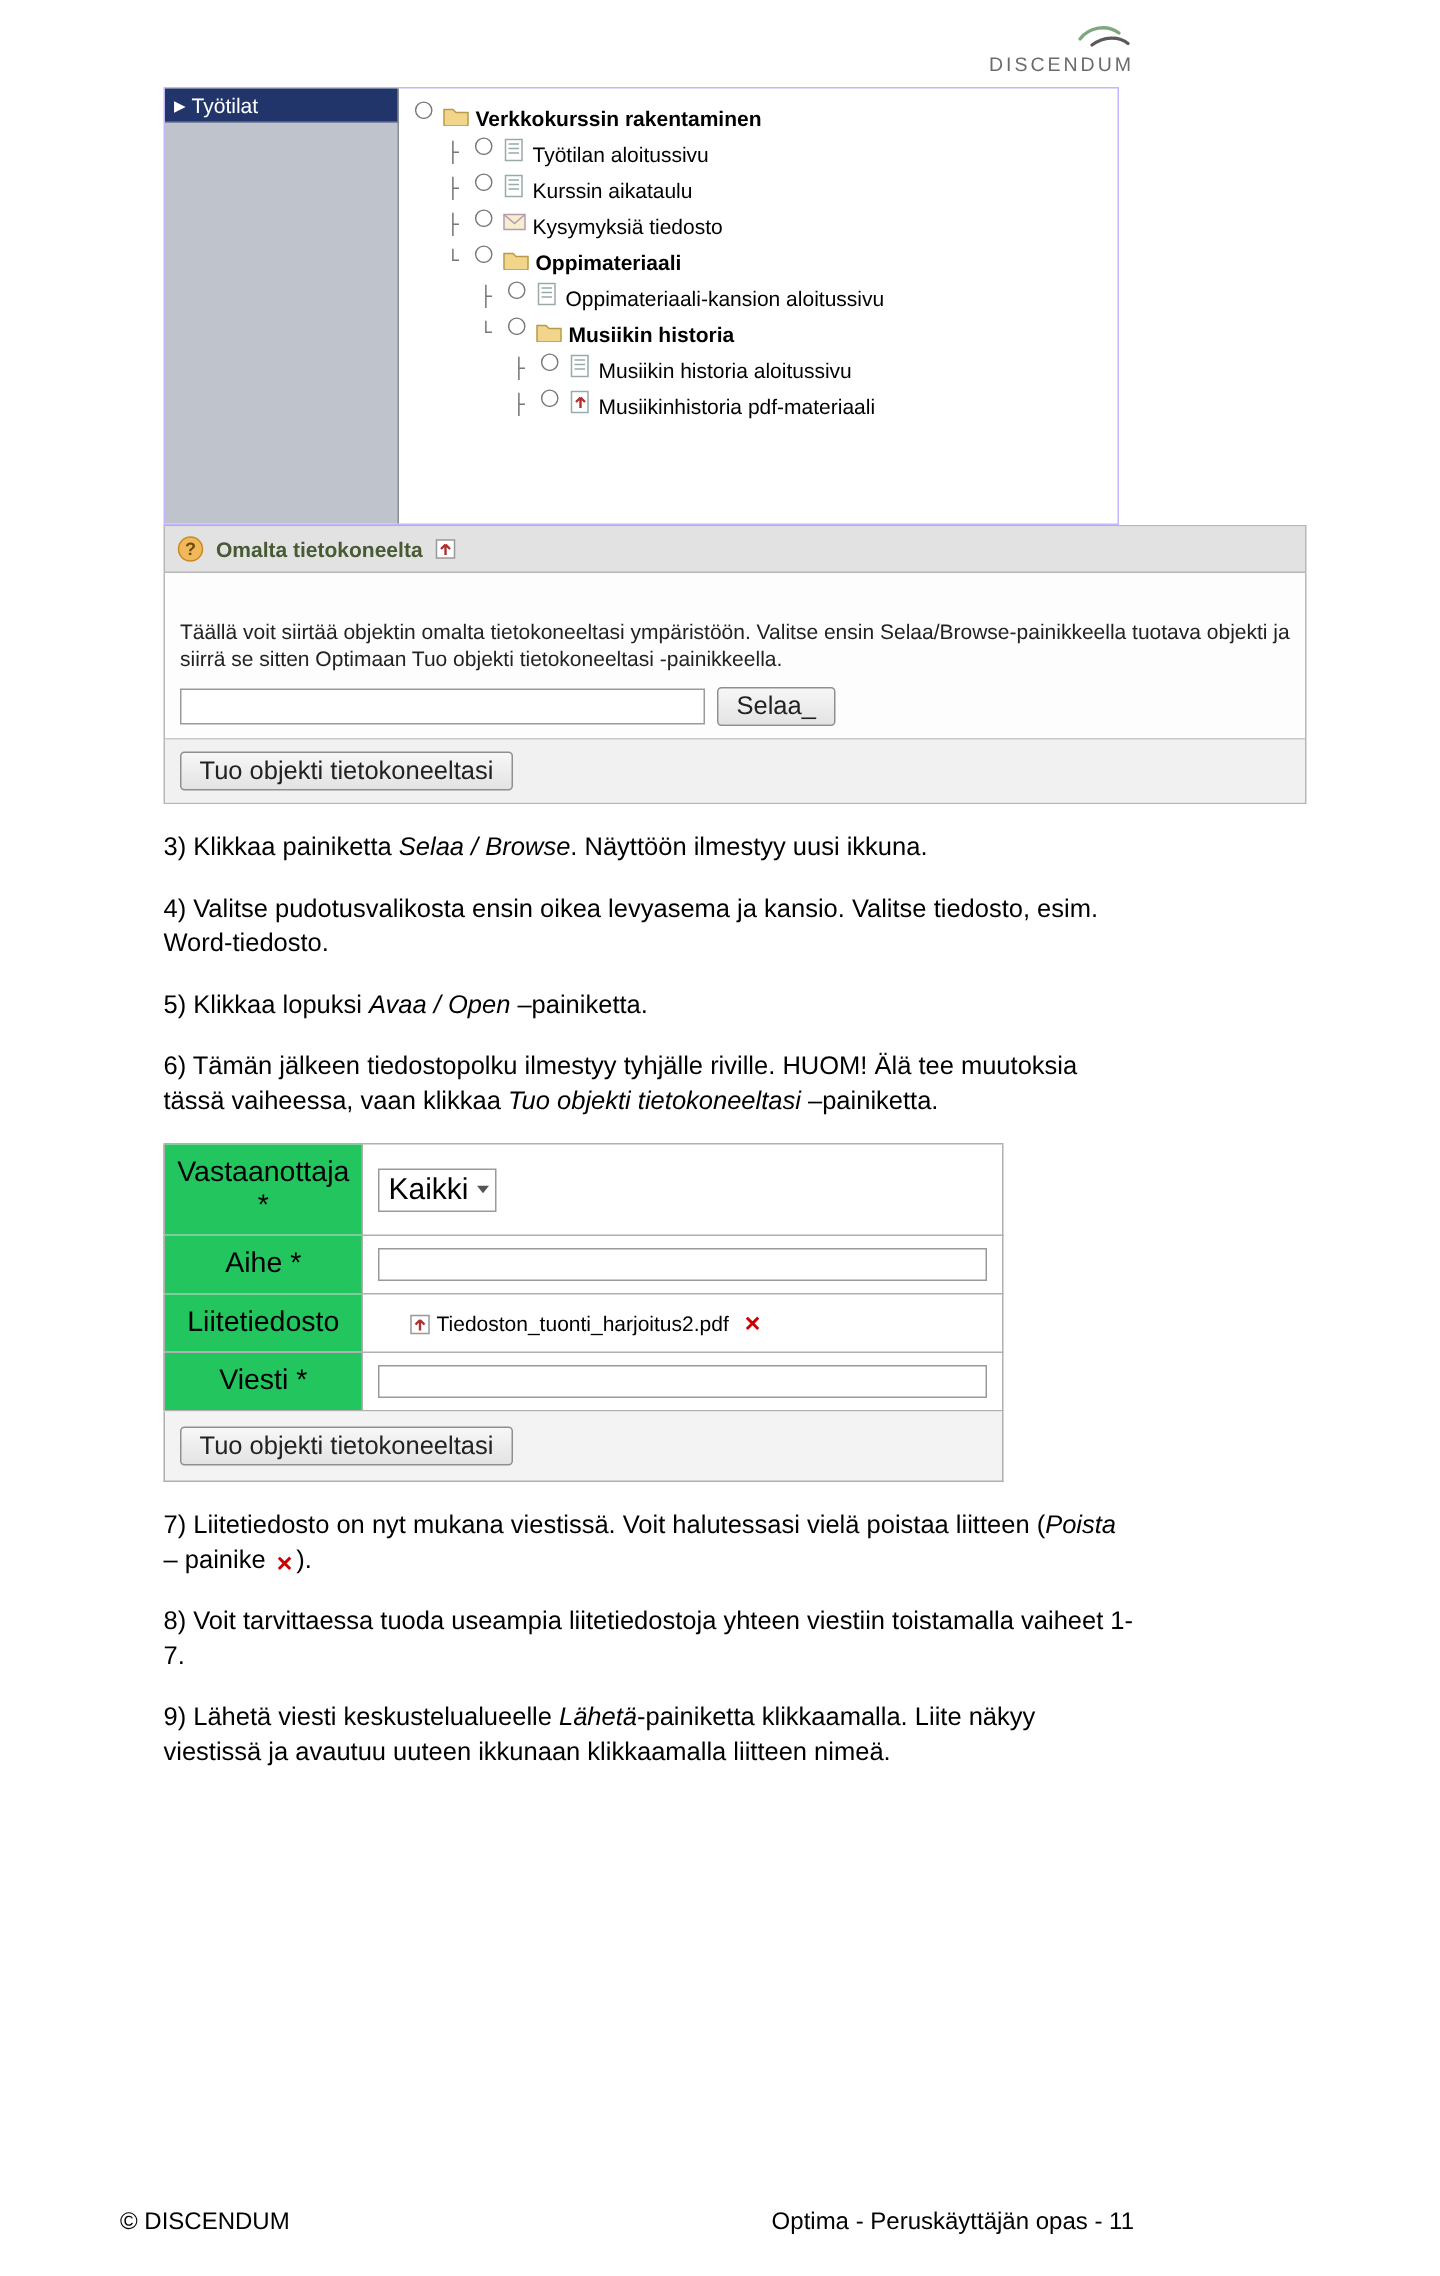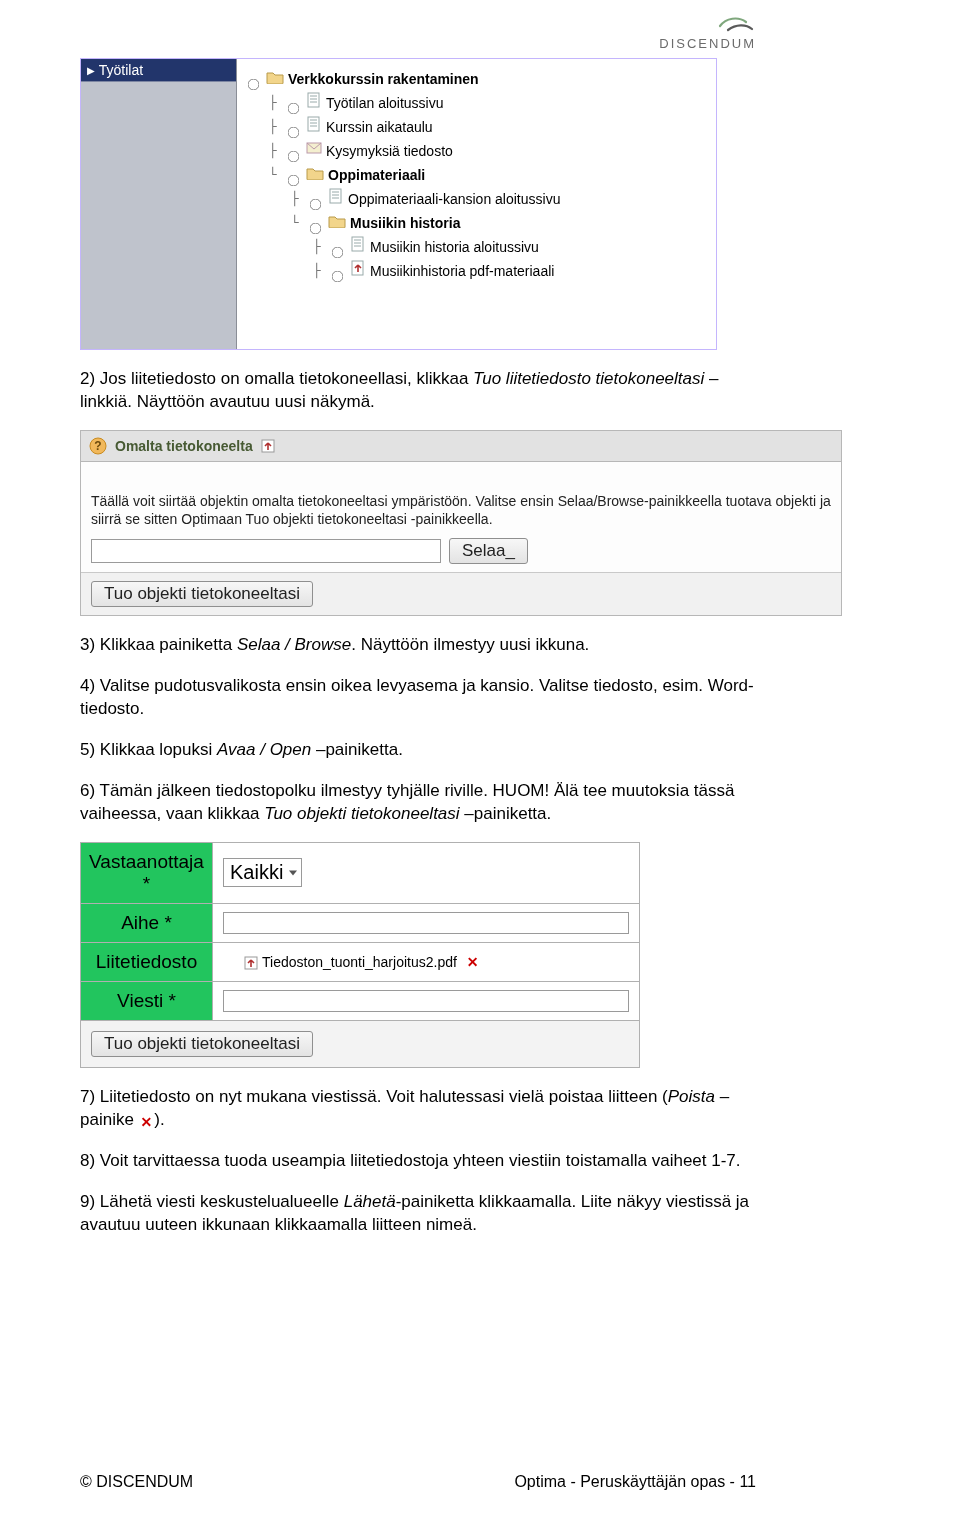--- a/index.html
+++ b/index.html
@@ -6,21 +6,21 @@
     margin: 0;
     padding: 0;
     background: #fff;
     font-family: Arial, Helvetica, sans-serif;
     color: #000;
     width: 960px;
   }
   .page {
     width: 836px;
     min-height: 1517px;
-    padding: 25px 80px 30px 80px;
+    padding: 25px 80px 30px 109px;
     box-sizing: border-box;
     position: relative;
   }
   .header-logo {
     position: absolute;
     top: 12px;
     right: 80px;
     text-align: right;
   }
   .header-logo .logo-mark {
@@ -58,21 +58,21 @@
     font-size: 10px;
     margin-right: 4px;
     vertical-align: 1px;
   }
   .tree-main {
     flex: 1;
     padding: 8px 6px;
   }
   .tree-node {
     display: flex;
-    align-items: flex-end;
+    align-items: flex-start;
     gap: 4px;
     line-height: 24px;
     white-space: nowrap;
   }
   .tree-indent { display: inline-block; }
   .tree-branch {
     color: #777;
     font-family: monospace;
     font-size: 13px;
     display: inline-block;
@@ -356,23 +356,20 @@
           <input type="radio" name="treesel" style="">
           <span><svg class="doc-icon" viewBox="0 0 16 16">
               <rect x="2" y="1" width="11" height="14" fill="#fff" stroke="#9aa"></rect>
               <path d="M8 12 L8 5 M8 5 L5 8 M8 5 L11 8" stroke="#b03030" stroke-width="1.6" fill="none"></path>
             </svg></span>
           <span class="tree-label">Musiikinhistoria pdf-materiaali</span>
         </div>
       </div>
   </div>
 
-  <p class="body-text">
-    <span>2) Jos liitetiedosto on omalla tietokoneellasi, klikkaa </span><em>Tuo liitetiedosto tietokoneeltasi</em><span> – linkkiä. Näyttöön avautuu uusi näkymä.</span>
-  </p>
 
   <div class="upload-panel">
     <div class="upload-title">
       <svg width="18" height="18" viewBox="0 0 18 18">
         <circle cx="9" cy="9" r="8" fill="#f1b85b" stroke="#c98b1f"></circle>
         <text x="9" y="13" text-anchor="middle" font-size="12" font-weight="bold" fill="#6b4a0c">?</text>
       </svg>
       <span>Omalta tietokoneelta</span>
       <svg width="14" height="14" viewBox="0 0 14 14">
         <rect x="1" y="1" width="12" height="12" fill="#fff" stroke="#999"></rect>

